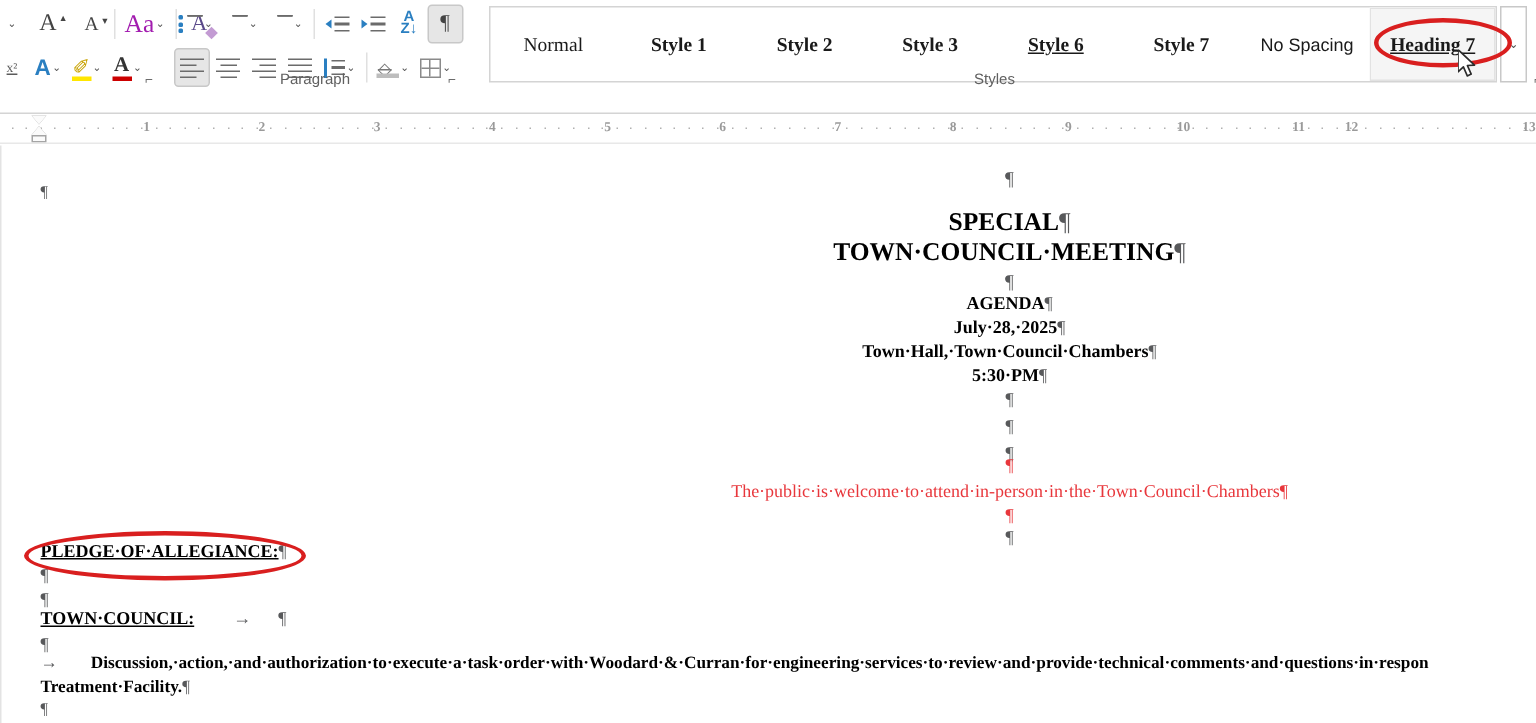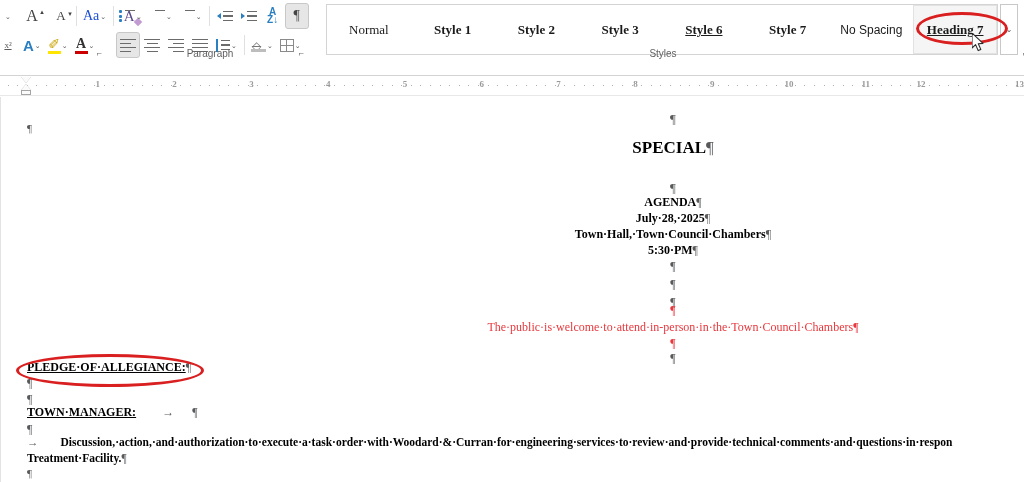--- a/index.html
+++ b/index.html
@@ -37,21 +37,21 @@
     cursor: default;
   }
   .tbtn.pressed { background: #e6e6e6; border-color: #c8c8c8; }
   .caret { font-size: 7px; color: #555; margin: 0 1px 0 1px; line-height: 1; }
   .sep { width: 1px; height: 20px; background: #e0e0e0; margin: 0 3px; }
 
   .glyph-A-grow { font-family: "Liberation Serif", serif; font-size: 16px; color: #444; position: relative; }
   .glyph-A-grow::after { content: "▴"; font-size: 7px; position: absolute; top: 1px; right: -6px; }
   .glyph-A-shrink { font-family: "Liberation Serif", serif; font-size: 13px; color: #444; position: relative; }
   .glyph-A-shrink::after { content: "▾"; font-size: 7px; position: absolute; top: 2px; right: -6px; }
-  .glyph-Aa { font-family: "Liberation Serif", serif; font-size: 14px; color: #1d4ed8; }
+  .glyph-Aa { font-family: "Liberation Serif", serif; font-size: 17px; color: #a21caf; }
   .glyph-clearfmt { font-family: "Liberation Serif", serif; font-size: 15px; color: #5b4a8a; position: relative; }
   .glyph-clearfmt::after {
     content: ""; position: absolute; right: -6px; bottom: 0px;
     width: 6px; height: 6px; background: #c39bd3; transform: rotate(45deg);
   }
   .glyph-texteffect { font-family: "Liberation Sans", sans-serif; font-weight: bold; font-size: 15px; color: #2a7fc1; }
   .glyph-highlight { font-size: 14px; color: #c8a200; }
   .glyph-fontcolor { font-family: "Liberation Serif", serif; font-weight: bold; font-size: 14px; color: #333; }
 
   .underbar { display: block; height: 3px; width: 13px; margin-top: -1px; }
@@ -533,49 +533,50 @@
       <div class="rnum" style="left: 174.6px;">2</div>
       <div class="rnum" style="left: 251.4px;">3</div>
       <div class="rnum" style="left: 328.2px;">4</div>
       <div class="rnum" style="left: 405px;">5</div>
       <div class="rnum" style="left: 481.8px;">6</div>
       <div class="rnum" style="left: 558.6px;">7</div>
       <div class="rnum" style="left: 635.4px;">8</div>
       <div class="rnum" style="left: 712.2px;">9</div>
       <div class="rnum" style="left: 789px;">10</div>
       <div class="rnum" style="left: 865.8px;">11</div>
-      <div class="rnum" style="left: 921px;">12</div>
+      <div class="rnum" style="left: 901px;">12</div>
       <div class="rnum" style="left: 1019.4px;">13</div>
     </div>
   <div class="indent-marker">
     <div class="im-top"></div>
     <div class="im-bot"></div>
     <div class="im-sq"></div>
   </div>
 </div>
 
 <div class="doc" id="doc-canvas">
     <div class="line ctr" id="l-pil-top-center" style="top: 15px; font-size: 13px; left: 672px;"><span class="pil">¶</span></div>
     <div class="line" id="l-pil-left-1" style="top: 26px; font-size: 11px; left: 26px;"><span class="pil">¶</span></div>
     <div class="line ctr" id="l-special" style="top: 42px; font-size: 17px; left: 672px;"><span class="b">SPECIAL</span><span class="pil">¶</span></div>
+    <div class="line ctr" id="l-town-council" style="top: 62px; font-size: 17px; left: 672px;"><span class="b">TOWN·COUNCIL·MEETING</span><span class="pil">¶</span></div>
     <div class="line ctr" id="l-pil-2" style="top: 84px; font-size: 13px; left: 672px;"><span class="pil">¶</span></div>
     <div class="line ctr" id="l-agenda" style="top: 99px; font-size: 12px; left: 672px;"><span class="b">AGENDA</span><span class="pil">¶</span></div>
     <div class="line ctr" id="l-date" style="top: 115px; font-size: 12px; left: 672px;"><span class="b">July·28,·2025</span><span class="pil">¶</span></div>
     <div class="line ctr" id="l-venue" style="top: 131px; font-size: 12px; left: 672px;"><span class="b">Town·Hall,·Town·Council·Chambers</span><span class="pil">¶</span></div>
     <div class="line ctr" id="l-time" style="top: 147px; font-size: 12px; left: 672px;"><span class="b">5:30·PM</span><span class="pil">¶</span></div>
     <div class="line ctr" id="l-pil-3" style="top: 163px; font-size: 12px; left: 672px;"><span class="pil">¶</span></div>
     <div class="line ctr" id="l-pil-4" style="top: 181px; font-size: 12px; left: 672px;"><span class="pil">¶</span></div>
     <div class="line ctr" id="l-pil-5" style="top: 199px; font-size: 12px; left: 672px;"><span class="pil">¶</span></div>
     <div class="line ctr" id="l-pil-6-red" style="top: 207px; font-size: 12px; left: 672px;"><span class="pil pil-red">¶</span></div>
     <div class="line ctr" id="l-public-notice" style="top: 224px; font-size: 12px; left: 672px;"><span class="red">The·public·is·welcome·to·attend·in-person·in·the·Town·Council·Chambers</span><span class="pil pil-red">¶</span></div>
     <div class="line ctr" id="l-pil-7-red" style="top: 240px; font-size: 12px; left: 672px;"><span class="pil pil-red">¶</span></div>
     <div class="line ctr" id="l-pil-8" style="top: 255px; font-size: 12px; left: 672px;"><span class="pil">¶</span></div>
     <div class="line" id="l-pledge" style="top: 264px; font-size: 12px; left: 26px;"><span class="b u">PLEDGE·OF·ALLEGIANCE:</span><span class="pil">¶</span></div>
     <div class="line" id="l-pil-9" style="top: 280px; font-size: 12px; left: 26px;"><span class="pil">¶</span></div>
     <div class="line" id="l-pil-10" style="top: 296px; font-size: 12px; left: 26px;"><span class="pil">¶</span></div>
-    <div class="line" id="l-town-manager" style="top: 309px; font-size: 12px; left: 26px;"><span class="b u">TOWN·MANAGER:</span><span style="display:inline-block;width:26px"></span><span class="arrowtab">→</span><span style="display:inline-block;width:18px"></span><span class="pil">¶</span></div>
+    <div class="line" id="l-town-manager" style="top: 309px; font-size: 12px; left: 26px;"><span class="b u">TOWN·COUNCIL:</span><span style="display:inline-block;width:26px"></span><span class="arrowtab">→</span><span style="display:inline-block;width:18px"></span><span class="pil">¶</span></div>
     <div class="line" id="l-pil-11" style="top: 326px; font-size: 12px; left: 26px;"><span class="pil">¶</span></div>
     <div class="line" id="l-item-1" style="top: 340px; font-size: 11.5px; left: 26px;"><span class="arrowtab">→</span><span style="display:inline-block;width:22px"></span><span class="b">Discussion,·action,·and·authorization·to·execute·a·task·order·with·Woodard·&amp;·Curran·for·engineering·services·to·review·and·provide·technical·comments·and·questions·in·respon</span></div>
     <div class="line" id="l-item-1-cont" style="top: 356px; font-size: 11.5px; left: 26px;"><span class="b">Treatment·Facility.</span><span class="pil">¶</span></div>
     <div class="line" id="l-pil-12" style="top: 371px; font-size: 11px; left: 26px;"><span class="pil">¶</span></div>
   </div>
 
 <div class="annot-ellipse" id="ellipse-pledge"></div>
 
 </body></html>

